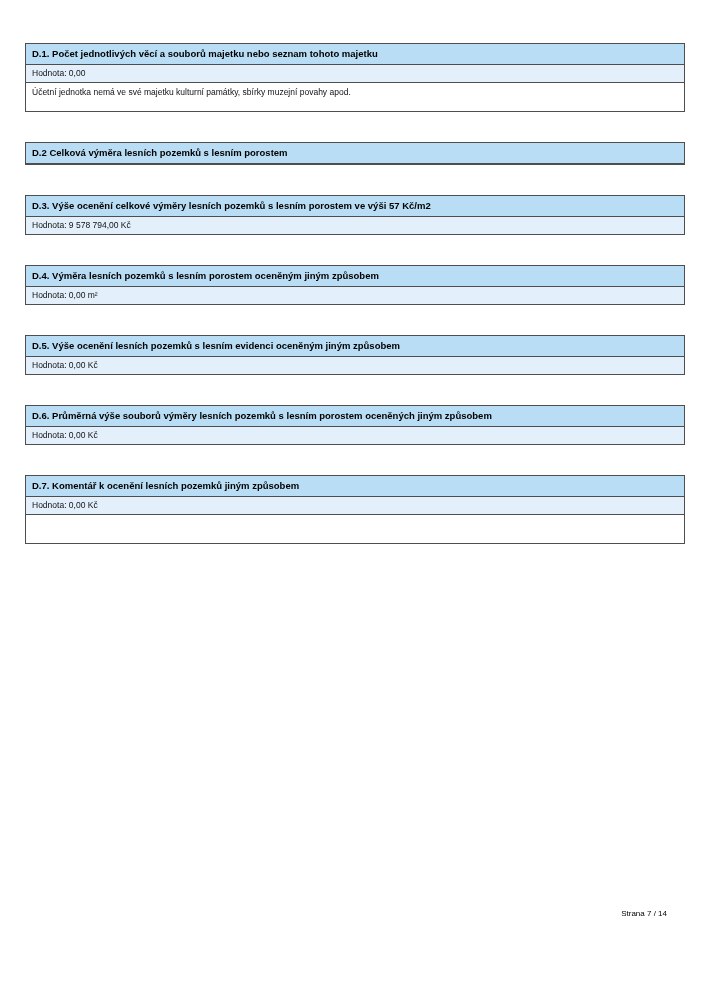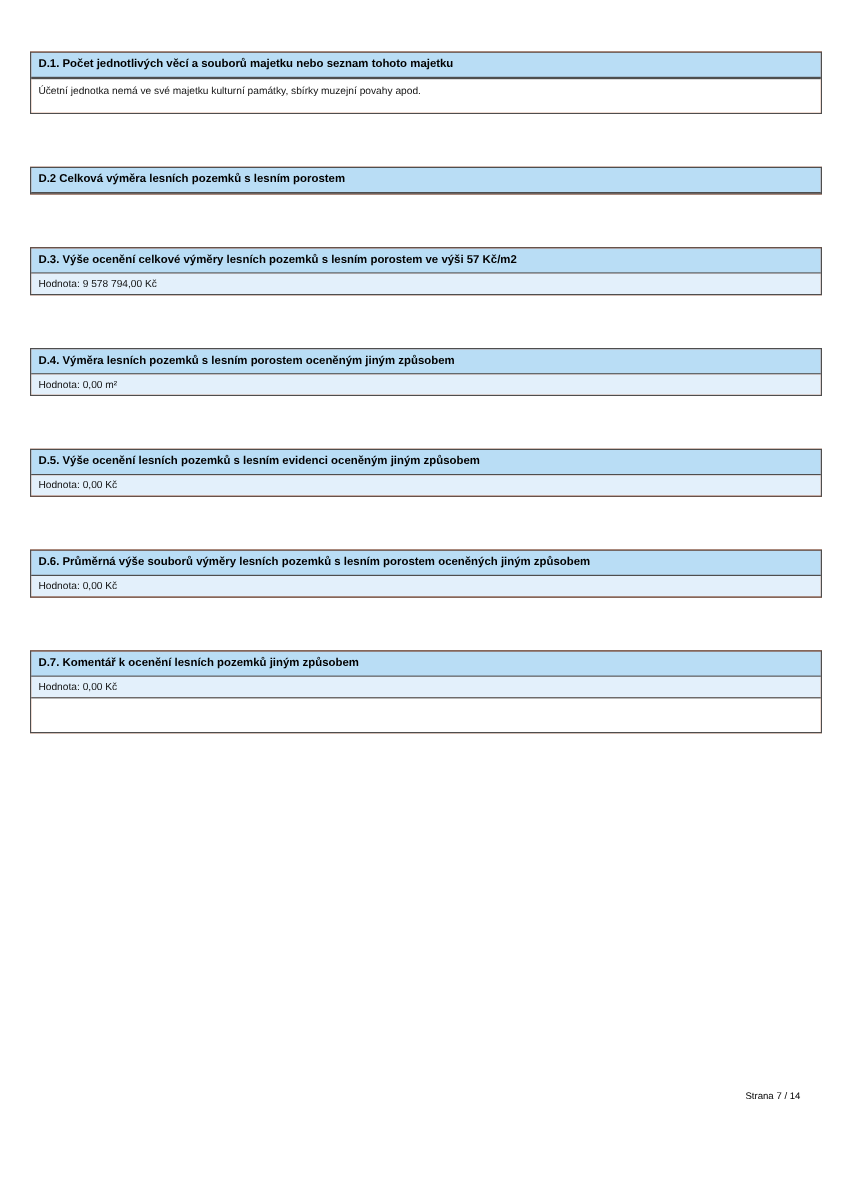--- a/index.html
+++ b/index.html
@@ -16,22 +16,22 @@
     overflow: hidden;
   }
   .content {
     position: absolute;
     left: 25px;
     top: 43px;
     width: 660px;
   }
   .box {
     border: 1px solid #4e4e4e;
-    background: #c2410c;
-    margin-bottom: 44px;
+    background: #eab308;
+    margin-bottom: 30px;
     box-sizing: content-box;
   }
   .box-header {
     background: #b9ddf5;
     border-bottom: 1px solid #4e4e4e;
     padding: 0 6px;
     height: 20px;
     line-height: 20px;
     font-size: 9.5px;
     font-weight: bold;
@@ -66,20 +66,21 @@
     color: #000000;
   }
 </style>
 </head>
 <body>
 
 <div class="content">
 
   <section class="box">
     <div class="box-header">D.1. Počet jednotlivých věcí a souborů majetku nebo seznam tohoto majetku</div>
+    <div class="box-value">Hodnota: 0,00</div>
     <div class="box-comment">Účetní jednotka nemá ve své majetku kulturní památky, sbírky muzejní povahy apod.</div>
   </section>
 
   <section class="box">
     <div class="box-header">D.2 Celková výměra lesních pozemků s lesním porostem</div>
   </section>
 
   <section class="box">
     <div class="box-header">D.3. Výše ocenění celkové výměry lesních pozemků s lesním porostem ve výši 57 Kč/m2</div>
     <div class="box-value">Hodnota: 9 578 794,00 Kč</div>

